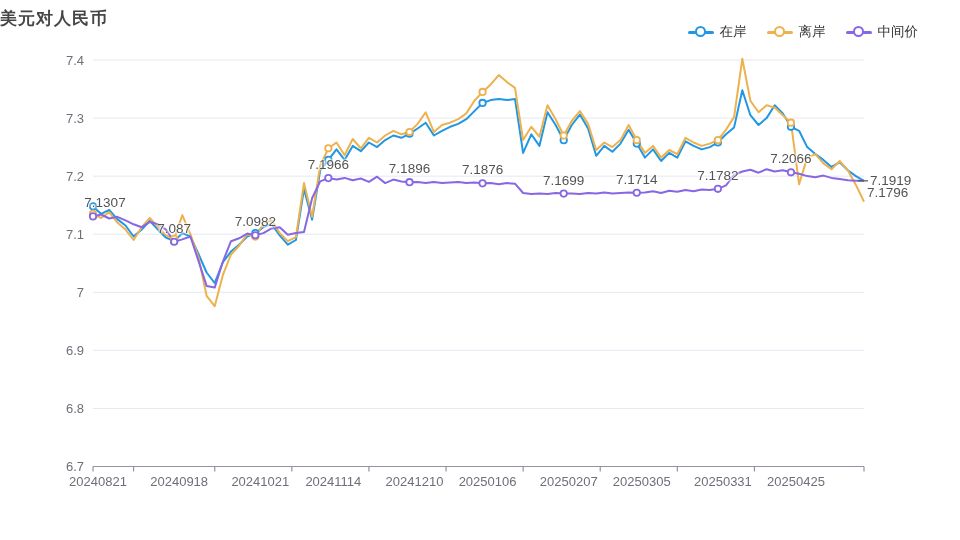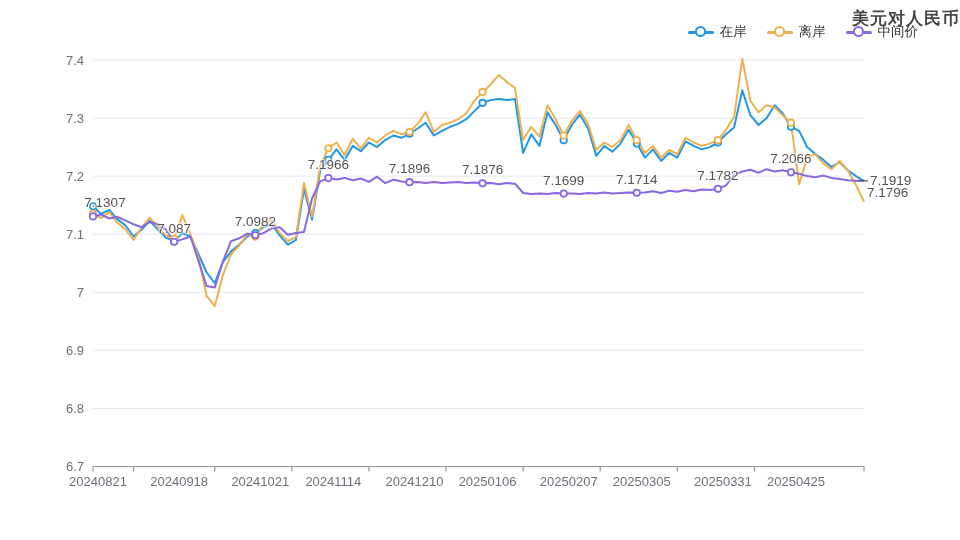--- a/index.html
+++ b/index.html
@@ -1,19 +1,19 @@
 <!DOCTYPE html>
 <html><head>
 <meta charset="utf-8">
 <style>
   html,body{margin:0;padding:0;background:#fff;}
   body{width:960px;height:540px;position:relative;overflow:hidden;
        font-family:"Liberation Sans","DejaVu Sans",sans-serif;}
   .page{position:absolute;inset:0;background:#fff;}
-  .chart-title{position:absolute;top:7px;left:0;width:960px;text-align:right;
+  .chart-title{position:absolute;top:7px;left:0;width:960px;text-align:left;
        font-size:17px;font-weight:bold;color:#464646;letter-spacing:1px;}
   .legend{position:absolute;top:23px;right:42px;display:flex;gap:20px;align-items:center;}
   .legend-item{display:flex;align-items:center;gap:6px;cursor:pointer;}
   .licon{position:relative;width:26px;height:13px;display:inline-block;}
   .lline{position:absolute;left:0;right:0;top:5px;height:3px;border-radius:2px;background:var(--c,#999);}
   .lring{position:absolute;left:7px;top:0.5px;width:7px;height:7px;border:2.5px solid var(--c,#999);
        border-radius:50%;background:#fff;}
   .ltext{font-size:13.5px;color:#333;}
   svg text{font-family:"Liberation Sans","DejaVu Sans",sans-serif;}
   .halo{text-shadow:0 0 3px #fff,0 0 3px #fff,0 0 3px #fff,0 0 3px #fff;}

